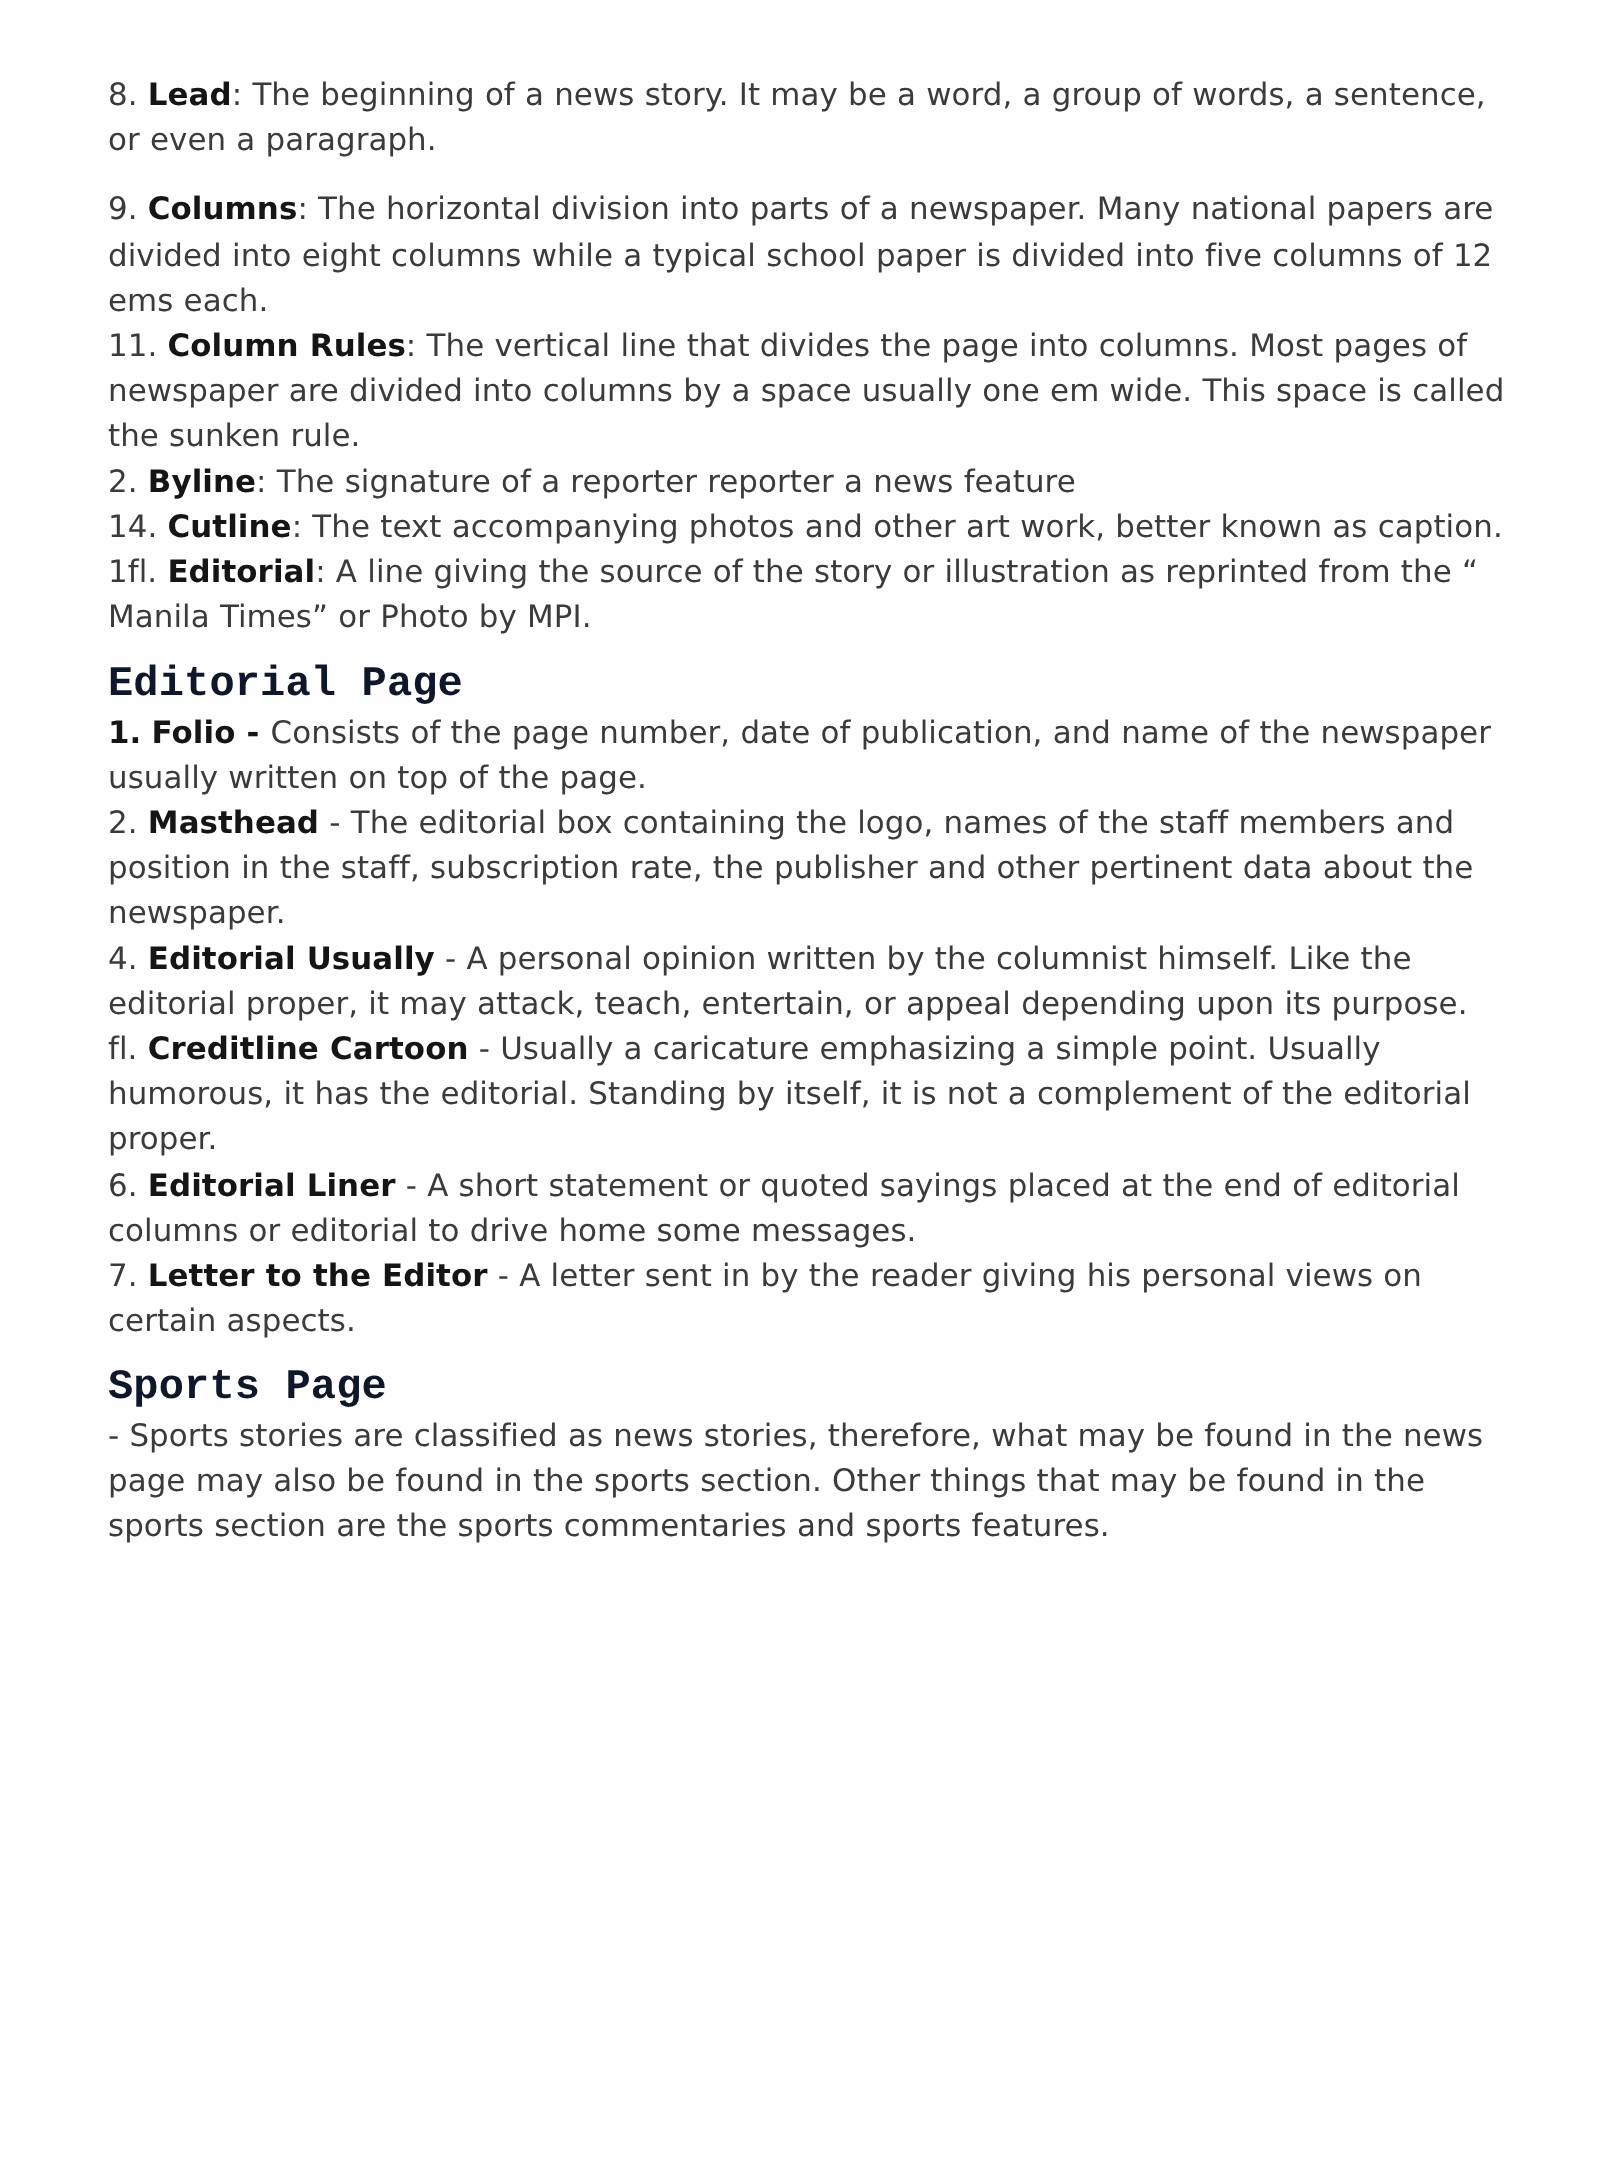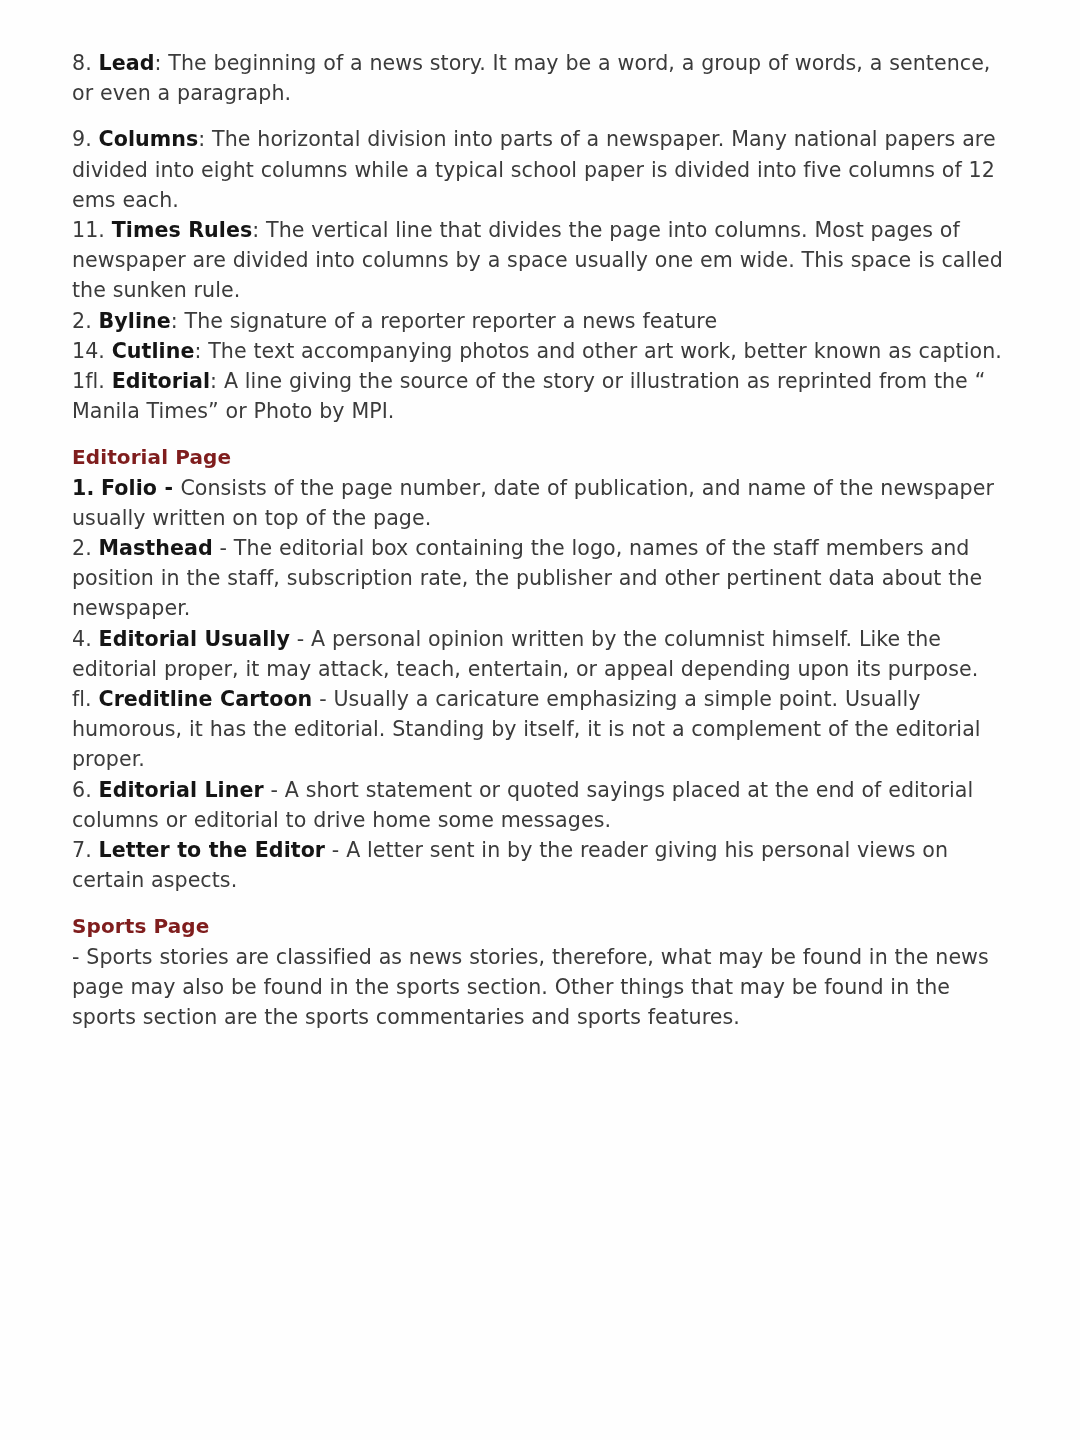--- a/index.html
+++ b/index.html
@@ -34,26 +34,27 @@
   }
   .term {
     font-weight: bold;
     color: #151515;
   }
   .num-bold {
     font-weight: bold;
     color: #151515;
   }
   .heading {
-    font-size: 20px;
+    font-size: 28px;
     line-height: 30.2px;
     font-weight: bold;
-    color: #7f1d1d;
+    color: #0f172a;
     margin: 0;
     letter-spacing: 0.1px;
+    font-family: Liberation Mono, monospace;
   }
   
   .gap-block { height: 16px; }
   .gap-heading { height: 16px; }
 </style>
 </head>
 <body>
 
 <div class="page">
   <div class="doc">
@@ -64,21 +65,21 @@
     </p>
 
     <div class="gap-block"></div>
 
     <p class="para">
       <span>9.</span>
       <span class="term">Columns</span><span>: </span><span>The horizontal division into parts of a newspaper. Many national papers are divided into eight columns while a typical school paper is divided into five columns of 12 ems each.</span>
     </p>
     <p class="para">
       <span>11.</span>
-      <span class="term">Times Rules</span><span>: </span><span>The vertical line that divides the page into columns. Most pages of newspaper are divided into columns by a space usually one em wide. This space is called the sunken rule.</span>
+      <span class="term">Column Rules</span><span>: </span><span>The vertical line that divides the page into columns. Most pages of newspaper are divided into columns by a space usually one em wide. This space is called the sunken rule.</span>
     </p>
     <p class="para">
       <span>2.</span>
       <span class="term">Byline</span><span>: </span><span>The signature of a reporter reporter a news feature</span>
     </p>
     <p class="para">
       <span>14.</span>
       <span class="term">Cutline</span><span>: </span><span>The text accompanying photos and other art work, better known as caption.</span>
     </p>
     <p class="para">

